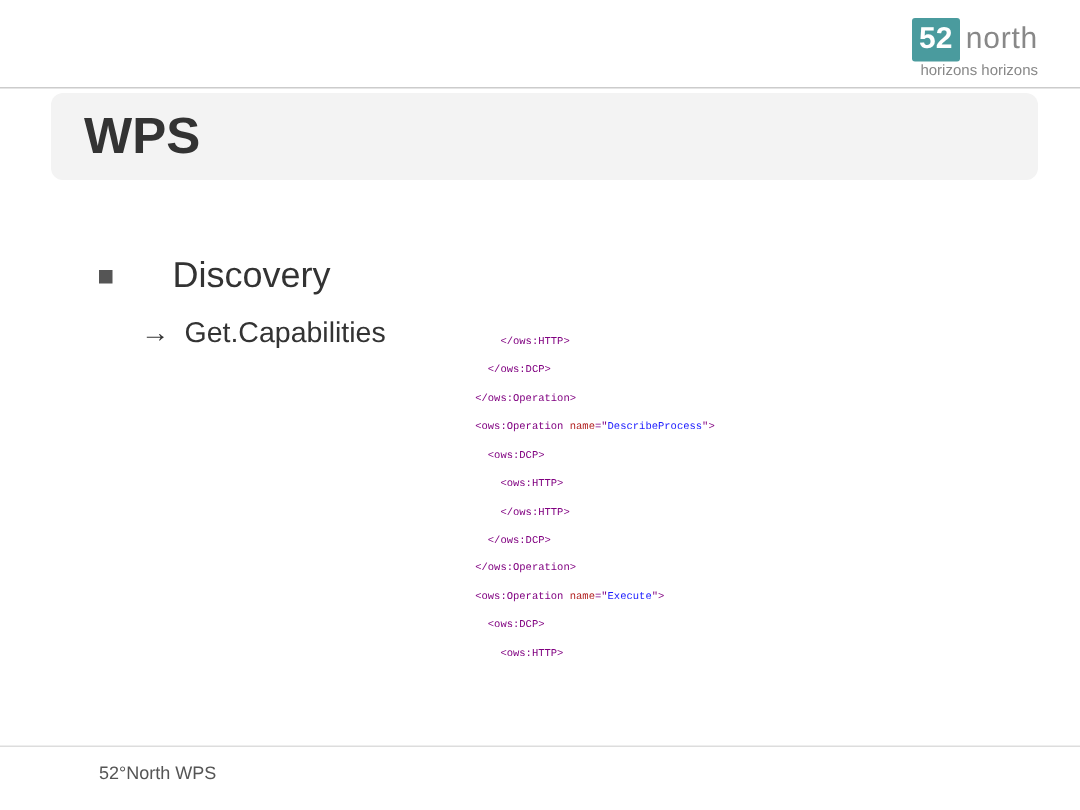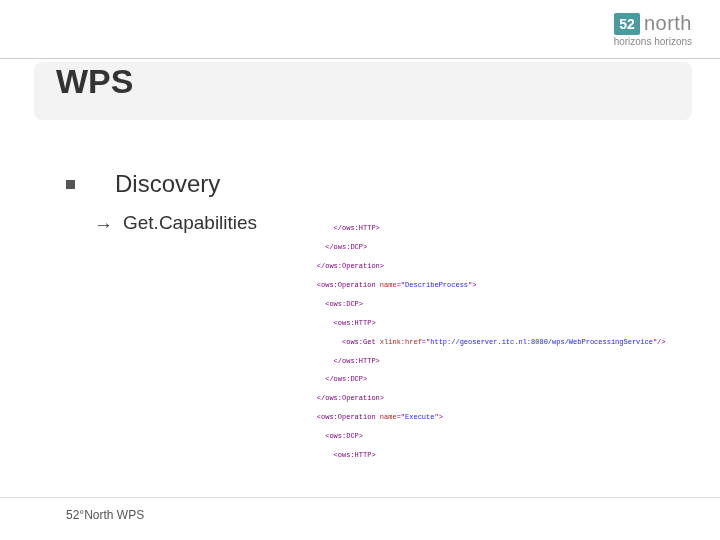--- a/index.html
+++ b/index.html
@@ -19,21 +19,21 @@
   }
   .logo-top {
     display: flex;
     align-items: center;
     gap: 4px;
     justify-content: flex-end;
   }
   .logo-box {
     background: #4a9b9e;
     color: #fff;
-    font-size: 14px;
+    font-size: 20px;
     font-weight: bold;
     padding: 3px 5px;
     border-radius: 2px;
   }
   .logo-text {
     color: #888;
     font-size: 20px;
     letter-spacing: 0.5px;
   }
   .logo-sub {
@@ -43,20 +43,21 @@
   }
   .title-bar {
     position: absolute;
     top: 62px;
     left: 34px;
     right: 28px;
     height: 58px;
     background: #f3f3f3;
     border-radius: 8px;
     display: flex;
+    align-items: center;
     padding-left: 22px;
   }
   .title {
     font-size: 34px;
     font-weight: bold;
     color: #333;
   }
   .rule {
     position: absolute;
     top: 58px;
@@ -166,21 +167,20 @@
   </div>
 </div>
 
 <div class="xml-panel">
 <span class="l tg">        &lt;/ows:HTTP&gt;</span>
 <span class="l tg">      &lt;/ows:DCP&gt;</span>
 <span class="l tg">    &lt;/ows:Operation&gt;</span>
 <span class="l"><span class="tg">    &lt;ows:Operation </span><span class="at">name</span><span class="tg">="</span><span class="vl">DescribeProcess</span><span class="tg">"&gt;</span></span>
 <span class="l tg">      &lt;ows:DCP&gt;</span>
 <span class="l tg">        &lt;ows:HTTP&gt;</span>
-<span class="l"><span class="tg">          &lt;ows:Get </span><span class="at">xlink:href</span><span class="tg">="</span><span class="vl">http://geoserver.itc.nl:8080/wps/WebProcessingService</span><span class="tg">"/&gt;</span></span>
 <span class="l tg">        &lt;/ows:HTTP&gt;</span>
 <span class="l tg">      &lt;/ows:DCP&gt;</span>
 <span class="l tg">    &lt;/ows:Operation&gt;</span>
 <span class="l"><span class="tg">    &lt;ows:Operation </span><span class="at">name</span><span class="tg">="</span><span class="vl">Execute</span><span class="tg">"&gt;</span></span>
 <span class="l tg">      &lt;ows:DCP&gt;</span>
 <span class="l tg">        &lt;ows:HTTP&gt;</span>
 
 
 
 

